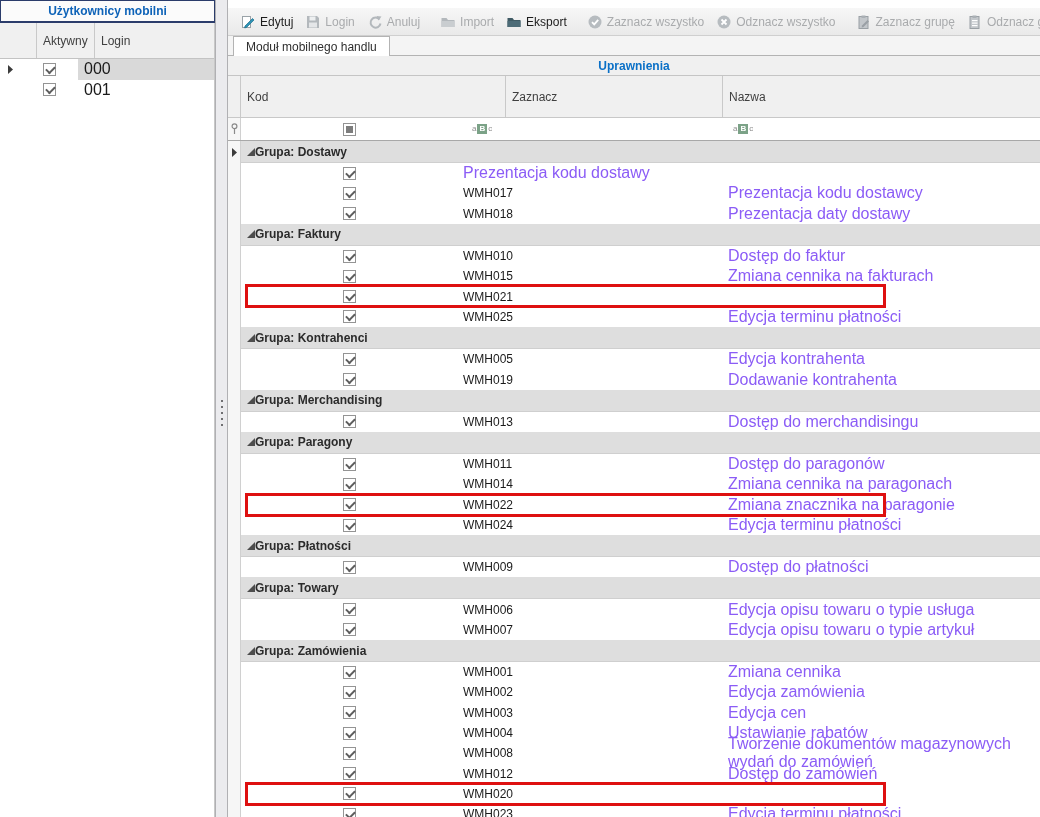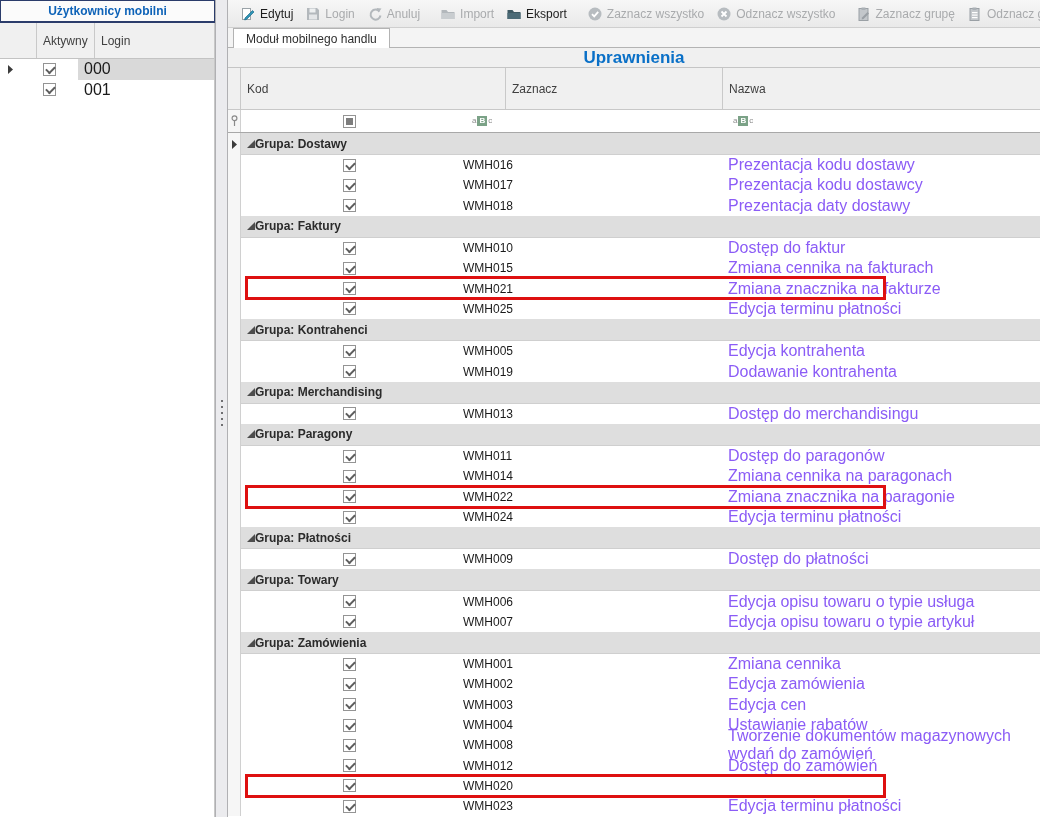--- a/index.html
+++ b/index.html
@@ -26,41 +26,41 @@
   .left-edge-line { position:absolute; right:0; top:23px; bottom:0; width:1px; background:#c8c8c8; }
 
   
   .splitter { position:absolute; left:215px; top:0; width:13px; height:817px; background:#ebebee;
               border-left:1px solid #b0b0b3; border-right:1px solid #b0b0b3; }
   .grip { position:absolute; left:50%; top:400px; transform:translateX(-50%);
           display:flex; flex-direction:column; gap:4px; }
   .grip i { width:2px; height:2px; background:#6f6f72; display:block; }
 
   
-  .right-panel { position:absolute; left:228px; top:0; width:812px; height:692px; background:#fff; }
+  .right-panel { position:absolute; left:228px; top:8px; width:812px; height:692px; background:#fff; }
 
   
   .toolbar { height:28px; background:linear-gradient(#f7f7f7,#e9e9e9); border-bottom:1px solid #cfcfcf;
              display:flex; align-items:center; padding-left:6px; }
   .tbtn { display:flex; align-items:center; gap:4px; padding:3px 6px; font-size:12px; color:#1c1c1c;
           border-radius:2px; white-space:nowrap; }
   .tbtn.disabled { color:#a9abad; }
   .tbtn svg { display:block; }
   .tsep { width:1px; height:18px; background:#c6c6c6; margin:0 4px; }
 
   
   .tabstrip { height:20px; background:#f4f4f4; border-bottom:1px solid #b3b3b3; position:relative; }
   .tab { position:absolute; left:5px; top:0; height:20px; padding:0 12px; background:#fff;
          border:1px solid #b3b3b3; border-bottom:none; display:flex; align-items:center;
          font-size:12px; color:#2e2e2e; z-index:2; }
 
   
   .grid-caption { height:20px; background:#f0f0f0; border-bottom:1px solid #c5c5c5;
                   display:flex; align-items:center; justify-content:center;
-                  font-size:17px; font-weight:bold; color:#0a70c7; }
+                  font-size:12px; font-weight:bold; color:#0a70c7; }
 
   
   .g-header { display:flex; height:42px; background:#f0f0f0; border-bottom:1px solid #c8c8c8; }
   .g-header .cell { border-right:1px solid #c9c9c9; display:flex; align-items:center;
                     font-size:12px; color:#404040; padding-left:6px; }
   .h-ind { width:13px; padding-left:0 !important; }
   .h-zaz { width:217px; }
   .h-kod { width:265px; }
   .h-naz { flex:1; border-right:none !important; }
 
@@ -291,21 +291,20 @@
               <polygon points="8,0 8,8 0,8" fill="#4d4d4d"></polygon>
             </svg>
             <span>Grupa: Dostawy</span>
           </div>
         </div>
         <div class="d-row">
           <div class="d-ind"></div>
           <div class="d-zaz">
             <span class="cbx checked"></span>
           </div>
-          <div class="d-kod">WMH016</div>
           <div class="d-naz">Prezentacja kodu dostawy</div>
         </div>
         <div class="d-row">
           <div class="d-ind"></div>
           <div class="d-zaz">
             <span class="cbx checked"></span>
           </div>
           <div class="d-kod">WMH017</div>
           <div class="d-naz">Prezentacja kodu dostawcy</div>
         </div>
@@ -341,21 +340,20 @@
           </div>
           <div class="d-kod">WMH015</div>
           <div class="d-naz">Zmiana cennika na fakturach</div>
         </div>
         <div class="d-row">
           <div class="d-ind"></div>
           <div class="d-zaz">
             <span class="cbx checked"></span>
           </div>
           <div class="d-kod">WMH021</div>
-          <div class="d-naz">Zmiana znacznika na fakturze</div>
           <div class="red-box"></div>
         </div>
         <div class="d-row">
           <div class="d-ind"></div>
           <div class="d-zaz">
             <span class="cbx checked"></span>
           </div>
           <div class="d-kod">WMH025</div>
           <div class="d-naz">Edycja terminu płatności</div>
         </div>

